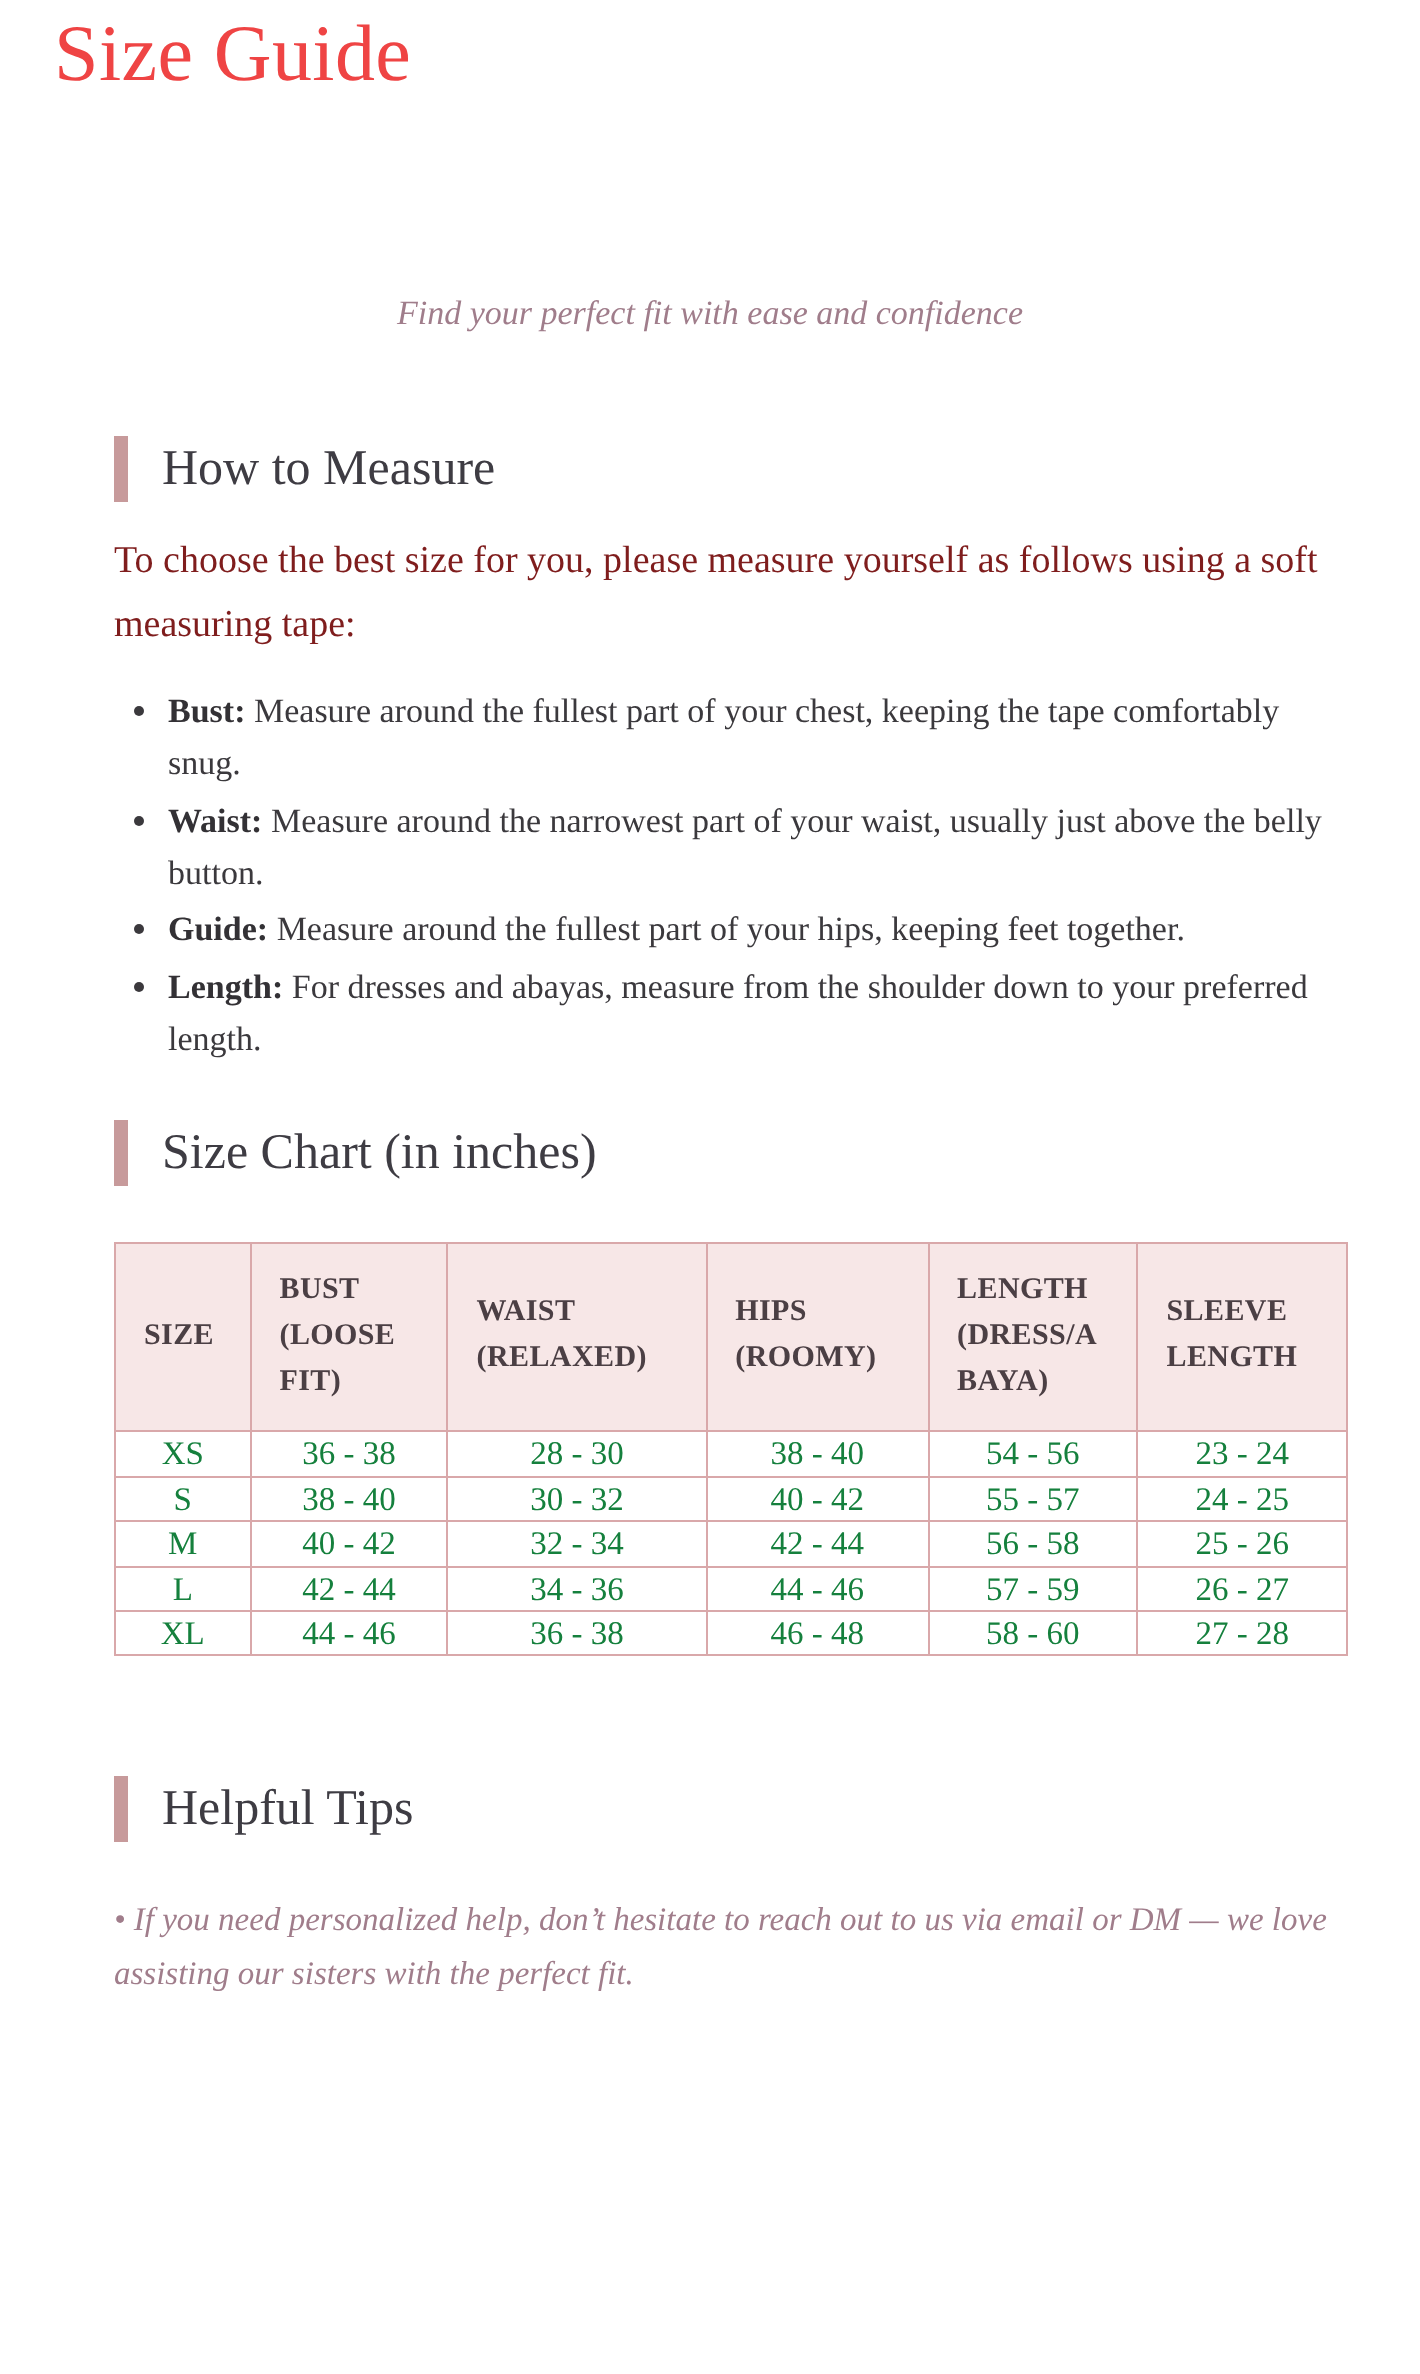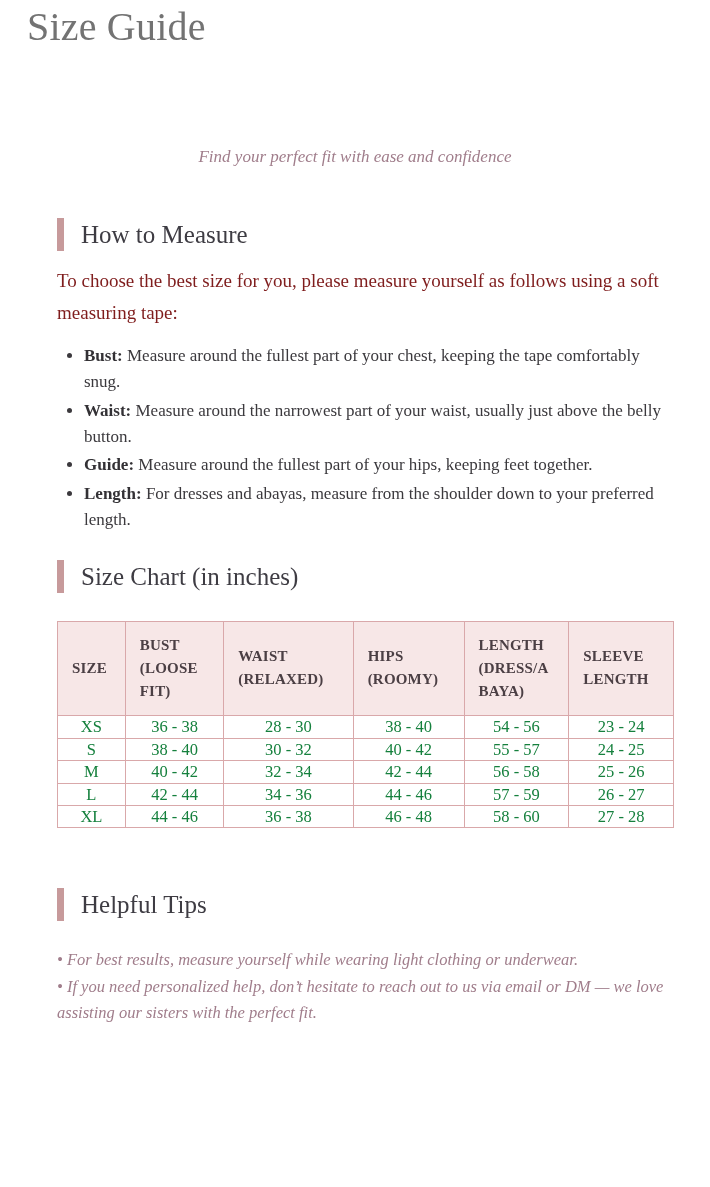--- a/index.html
+++ b/index.html
@@ -13,21 +13,21 @@
     overflow: hidden;
   }
   .page { padding: 2px 36px 0 27px; }
 
   
   .page-title {
     margin: 0;
     font-size: 40px;
     font-weight: 400;
     line-height: 1.25;
-    color: #737373;
+    color: #ef4444;
     letter-spacing: 0.2px;
   }
 
   
   .tagline {
     display: block;
     margin: 92px -36px 0 -27px;   
     text-align: center;
     font-style: italic;
     font-size: 17px;
@@ -190,18 +190,17 @@
           <td>58 - 60</td>
           <td>27 - 28</td>
         </tr>
       </tbody>
     </table>
   </div>
 
   <div class="section">
     <h2 class="section-heading mt-tips">Helpful Tips</h2>
     <div class="tips">
-      <p class="tip">For best results, measure yourself while wearing light clothing or underwear.</p>
       <p class="tip">If you need personalized help, don’t hesitate to reach out to us via email or DM — we love assisting our sisters with the perfect fit.</p>
     </div>
   </div>
 
 </div>
 
 </body></html>

